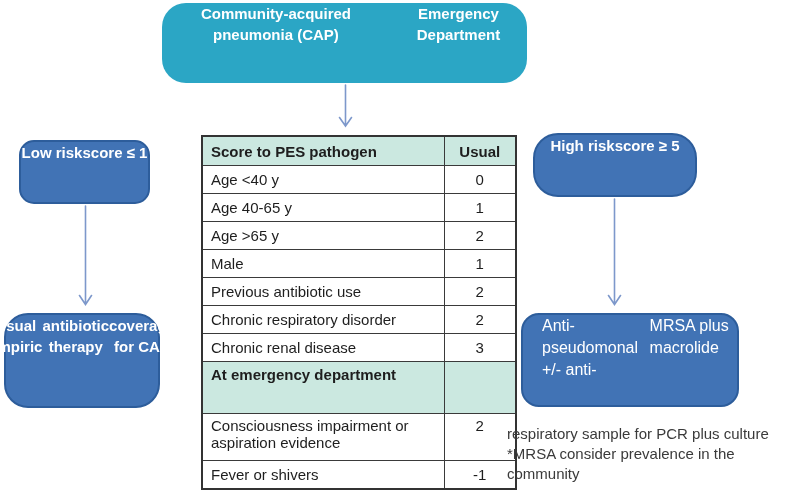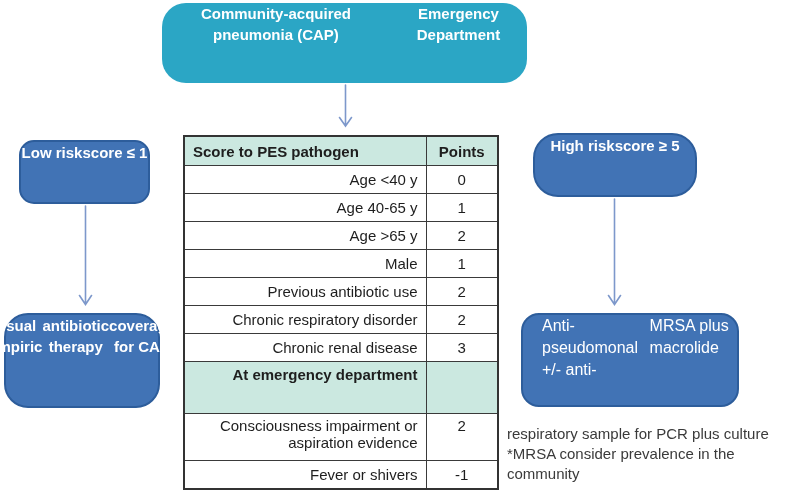--- a/index.html
+++ b/index.html
@@ -65,21 +65,21 @@
     left: 521px; top: 313px;
     width: 218px; height: 94px;
     border-radius: 18px;
     text-align: left;
     padding-left: 19px;
     font-size: 16px;
     line-height: 22px;
   }
   .score-table {
     position: absolute;
-    left: 183px; top: 135px;
+    left: 201px; top: 135px;
     width: 314px;
     border-collapse: collapse;
     table-layout: fixed;
     background: #ffffff;
     font-size: 15px;
     color: #1e1e1e;
     border: 2px solid #333333;
   }
   .score-table th, .score-table td {
     border: 1.5px solid #3a3a3a;
@@ -87,21 +87,21 @@
     vertical-align: middle;
     overflow: hidden;
   }
   .score-table th {
     background: #CBE8E0;
     font-weight: bold;
     text-align: left;
     height: 22px;
   }
   .score-table th.points-col { text-align: center; }
-  .score-table td { height: 21px; text-align: right; }
+  .score-table td { height: 21px; }
   .score-table td.points-cell { text-align: center; }
   .score-table tr.section-row td {
     background: #CBE8E0;
     font-weight: bold;
     height: 44px;
     vertical-align: top;
     padding-top: 4px;
   }
   .score-table tr.tall-row td {
     vertical-align: top;
@@ -158,21 +158,21 @@
   </div>
 
   <table class="score-table">
     <colgroup>
       <col style="width: 242px;">
       <col style="width: 72px;">
     </colgroup>
     <thead>
       <tr>
         <th>Score to PES pathogen</th>
-        <th class="points-col">Points</th>
+        <th class="points-col">Usual</th>
       </tr>
     </thead>
     <tbody>
       <tr>
         <td>Age &lt;40 y</td>
         <td class="points-cell">0</td>
       </tr>
       <tr>
         <td>Age 40-65 y</td>
         <td class="points-cell">1</td>

